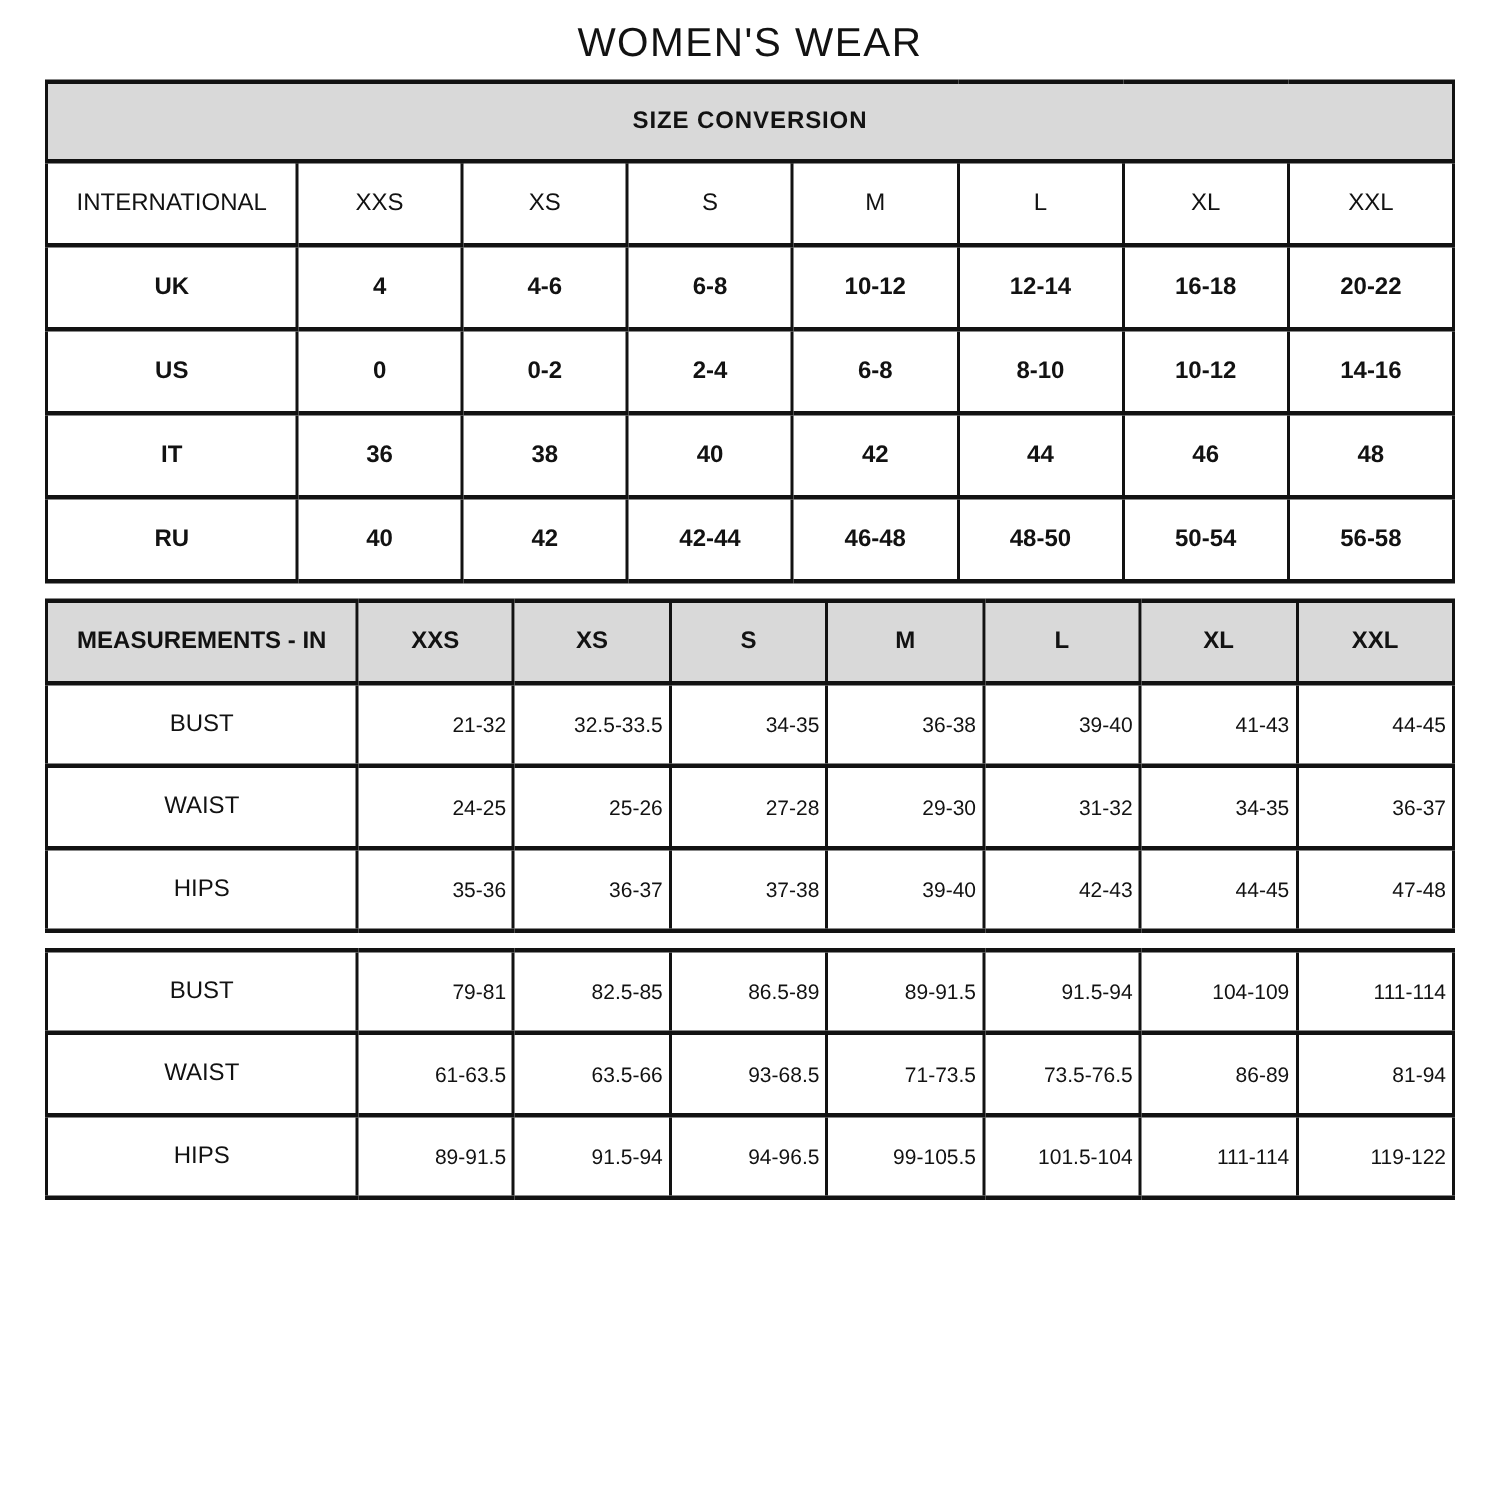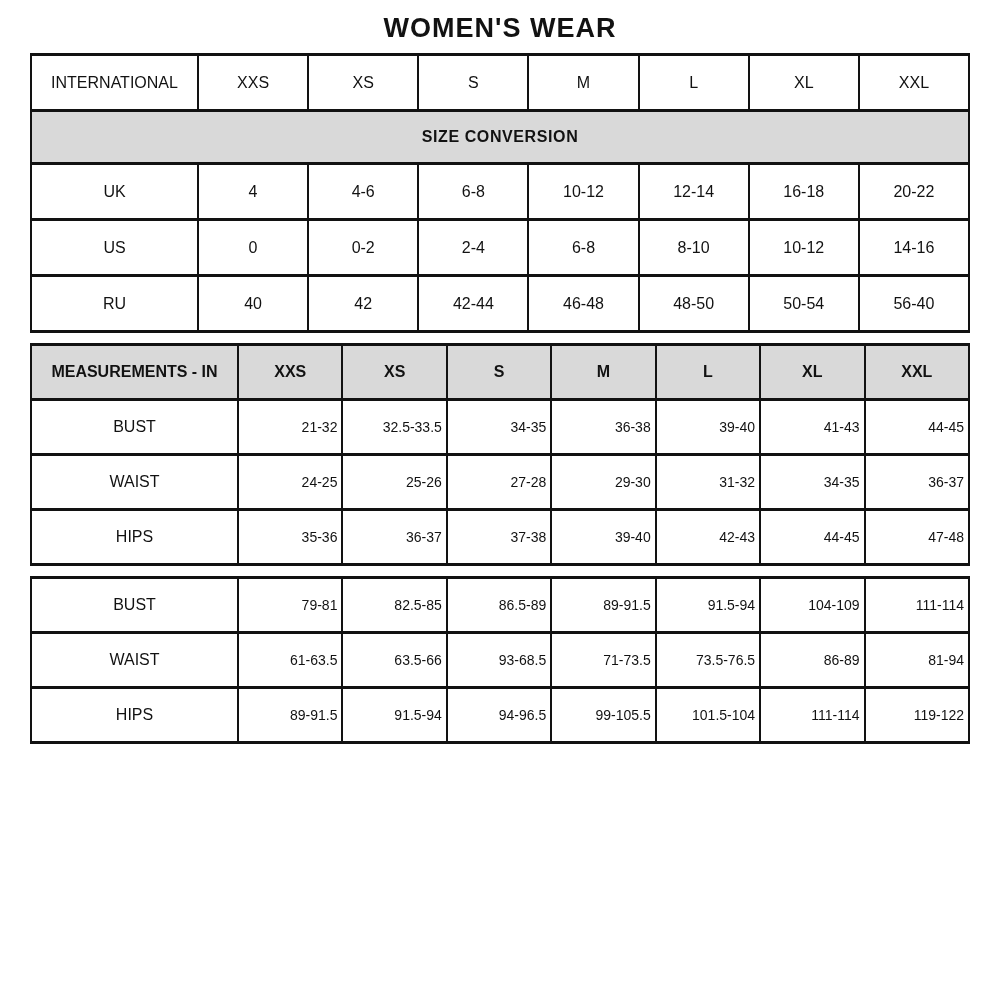--- a/index.html
+++ b/index.html
@@ -14,21 +14,21 @@
   }
   .page {
     width: 940px;
     margin: 0 auto;
   }
   h1.page-title {
     margin: 0;
     padding: 13px 0 9px 0;
     text-align: center;
     font-size: 27px;
-    font-weight: 700;
+    font-weight: 400;
     letter-spacing: 1px;
     color: var(--text, #121212);
   }
   table.size-table {
     width: 940px;
     table-layout: fixed;
     border-collapse: collapse;
     margin: 0 0 10px 0;
   }
   table.size-table td,
@@ -52,21 +52,21 @@
   }
   
   .conversion-table th {
     background: #ffffff;
     font-weight: 400;
     font-size: 16px;
     height: 56px;
   }
   .conversion-table td.row-label,
   .conversion-table td.value {
-    font-weight: 400;
+    font-weight: 700;
     font-size: 16px;
     height: 56px;
   }
   
   .measurement-table th {
     background: var(--header-bg, #d9d9d9);
     font-weight: 700;
     font-size: 16px;
     height: 55px;
   }
@@ -92,62 +92,72 @@
 <div class="page">
 
   <h1 class="page-title">WOMEN'S WEAR</h1>
 
   <table class="size-table conversion-table">
     <colgroup>
       <col class="c-label">
       <col span="7" class="c-size">
     </colgroup>
     <tbody>
+        <tr>
+          <td colspan="8" class="banner-cell">SIZE CONVERSION</td>
+        </tr>
         <tr>
           <th>INTERNATIONAL</th>
           <th>XXS</th>
           <th>XS</th>
           <th>S</th>
           <th>M</th>
           <th>L</th>
           <th>XL</th>
           <th>XXL</th>
         </tr>
         <tr>
-          <td colspan="8" class="banner-cell">SIZE CONVERSION</td>
-        </tr>
-        <tr>
           <td class="row-label">UK</td>
           <td class="value">4</td>
           <td class="value">4-6</td>
           <td class="value">6-8</td>
           <td class="value">10-12</td>
           <td class="value">12-14</td>
           <td class="value">16-18</td>
           <td class="value">20-22</td>
         </tr>
         <tr>
           <td class="row-label">US</td>
           <td class="value">0</td>
           <td class="value">0-2</td>
           <td class="value">2-4</td>
           <td class="value">6-8</td>
           <td class="value">8-10</td>
           <td class="value">10-12</td>
           <td class="value">14-16</td>
         </tr>
         <tr>
+          <td class="row-label">IT</td>
+          <td class="value">36</td>
+          <td class="value">38</td>
+          <td class="value">40</td>
+          <td class="value">42</td>
+          <td class="value">44</td>
+          <td class="value">46</td>
+          <td class="value">48</td>
+        </tr>
+        <tr>
           <td class="row-label">RU</td>
           <td class="value">40</td>
           <td class="value">42</td>
           <td class="value">42-44</td>
           <td class="value">46-48</td>
           <td class="value">48-50</td>
           <td class="value">50-54</td>
-          <td class="value">56-40</td>
+          <td class="value">56-58</td>
         </tr>
       </tbody>
   </table>
 
   <table class="size-table measurement-table">
     <colgroup>
       <col class="c-label">
       <col span="7" class="c-size">
     </colgroup>
     <tbody>

